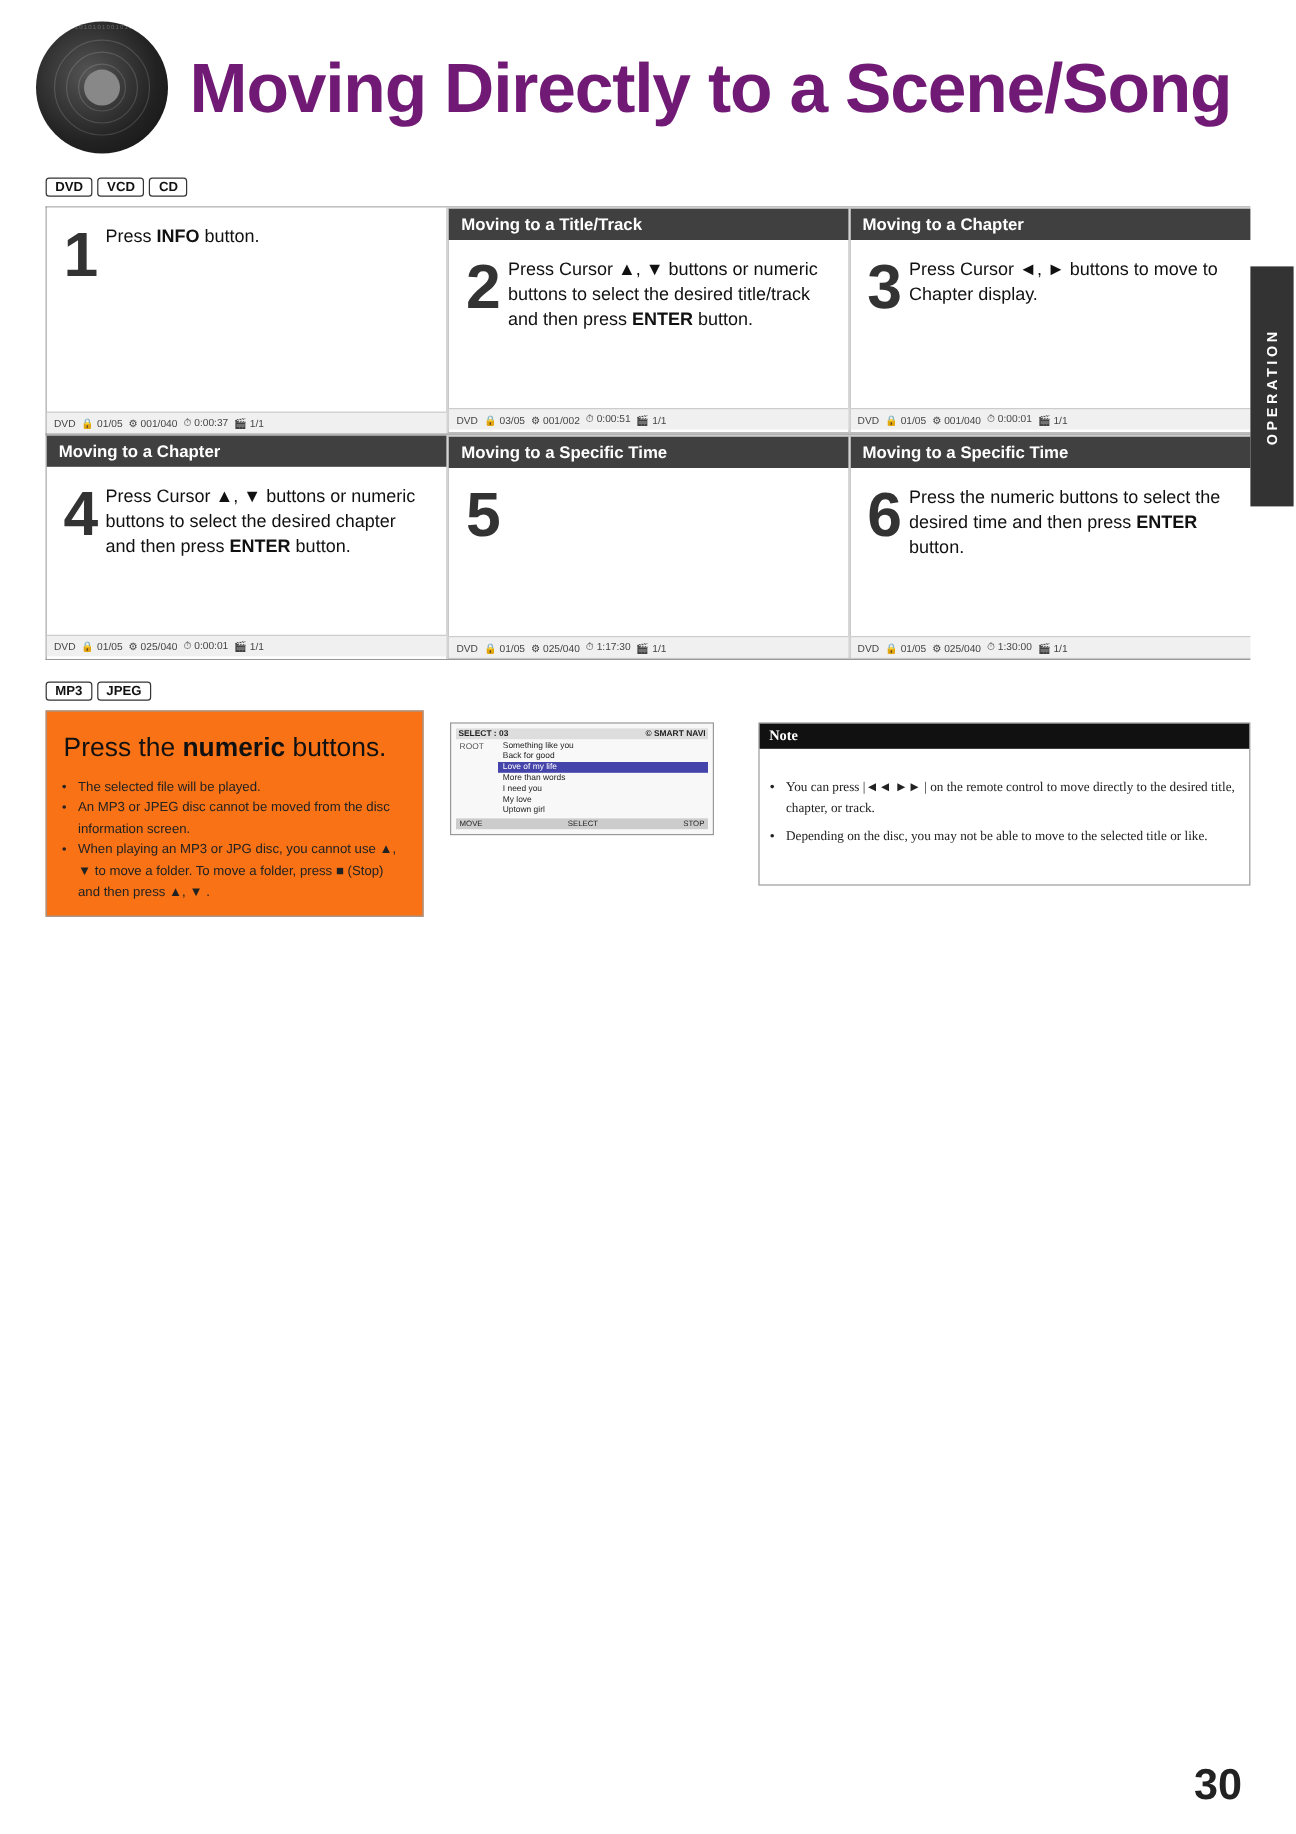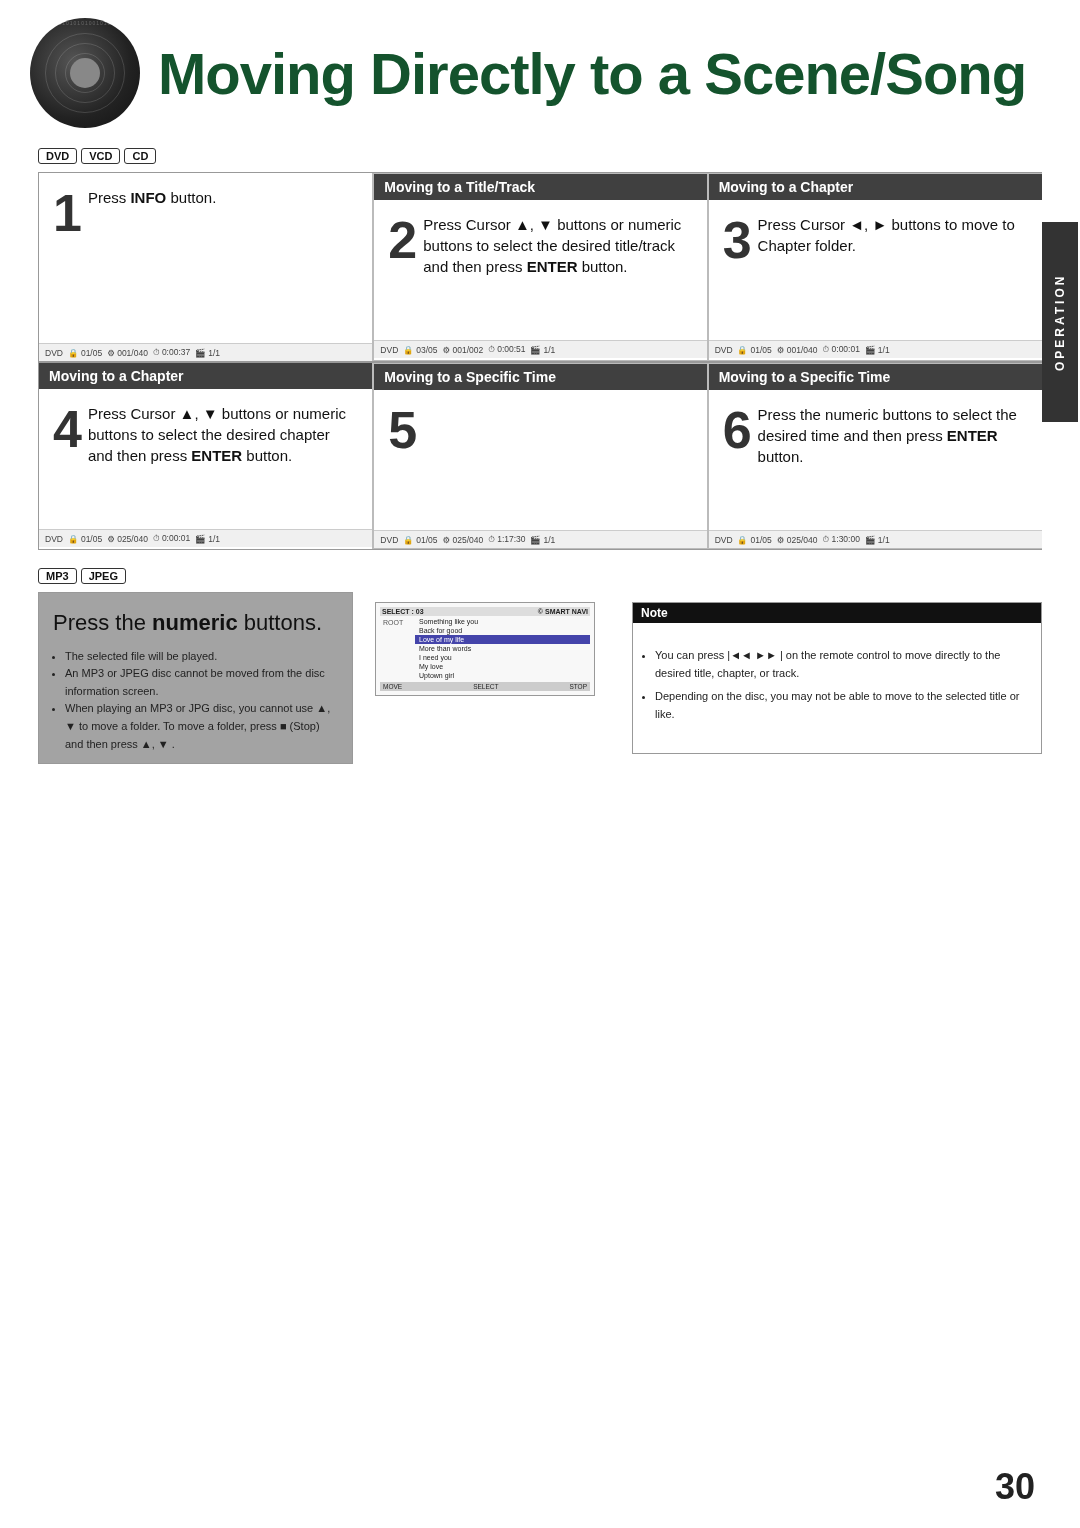--- a/index.html
+++ b/index.html
@@ -57,21 +57,21 @@
       font-size: 5px;
       color: rgba(255,255,255,0.25);
       overflow: hidden;
       line-height: 6px;
       letter-spacing: 1px;
       padding: 2px;
     }
     .page-title {
       font-size: 58px;
       font-weight: 900;
-      color: #14532d;
+      color: #701a75;
       margin-left: 18px;
       letter-spacing: -1px;
     }
 
     
     .content {
       padding: 10px 38px 20px 38px;
     }
 
     
@@ -154,21 +154,21 @@
       border-top: none;
       margin-bottom: 18px;
     }
 
     .panels-container {
       position: relative;
     }
 
     .mp3-panel {
       border: 1.5px solid #999;
-      background: #a3a3a3;
+      background: #f97316;
     }
     .mp3-panel-body {
       padding: 16px 14px 10px 14px;
     }
     .mp3-step-text {
       font-size: 22px;
       font-weight: 400;
       color: #111;
       line-height: 1.3;
     }
@@ -329,21 +329,21 @@
       </div>
 
       <div class="panel" style="border-right:none;">
         <div class="panel-header">
           <span>Moving to a Chapter</span>
         </div>
         <div class="panel-body" style="min-height:140px;">
           <div class="step-container">
             <span class="step-number">3</span>
             <span class="step-text">
-              Press Cursor ◄, ► buttons to move to Chapter folder.
+              Press Cursor ◄, ► buttons to move to Chapter display.
             </span>
           </div>
         </div>
         <div class="status-bar">
           <span>DVD</span>
           <span>🔒 01/05</span>
           <span>⚙ 001/040</span>
           <span>⏱ 0:00:01</span>
           <span>🎬 1/1</span>
         </div>
@@ -461,21 +461,21 @@
             </div>
           </div>
           <div class="screen-footer">
             <span>MOVE</span>
             <span>SELECT</span>
             <span>STOP</span>
           </div>
         </div>
       </div>
 
-      <div style="margin-top:10px;">
+      <div style="margin-top:10px;font-family:Liberation Serif, serif;">
         <div class="note-box">
           <div class="note-header">Note</div>
           <div class="note-body">
             <ul>
               <li>You can press |◄◄ ►► | on the remote control to move directly to the desired title, chapter, or track.</li>
               <li>Depending on the disc, you may not be able to move to the selected title or like.</li>
             </ul>
           </div>
         </div>
       </div>

